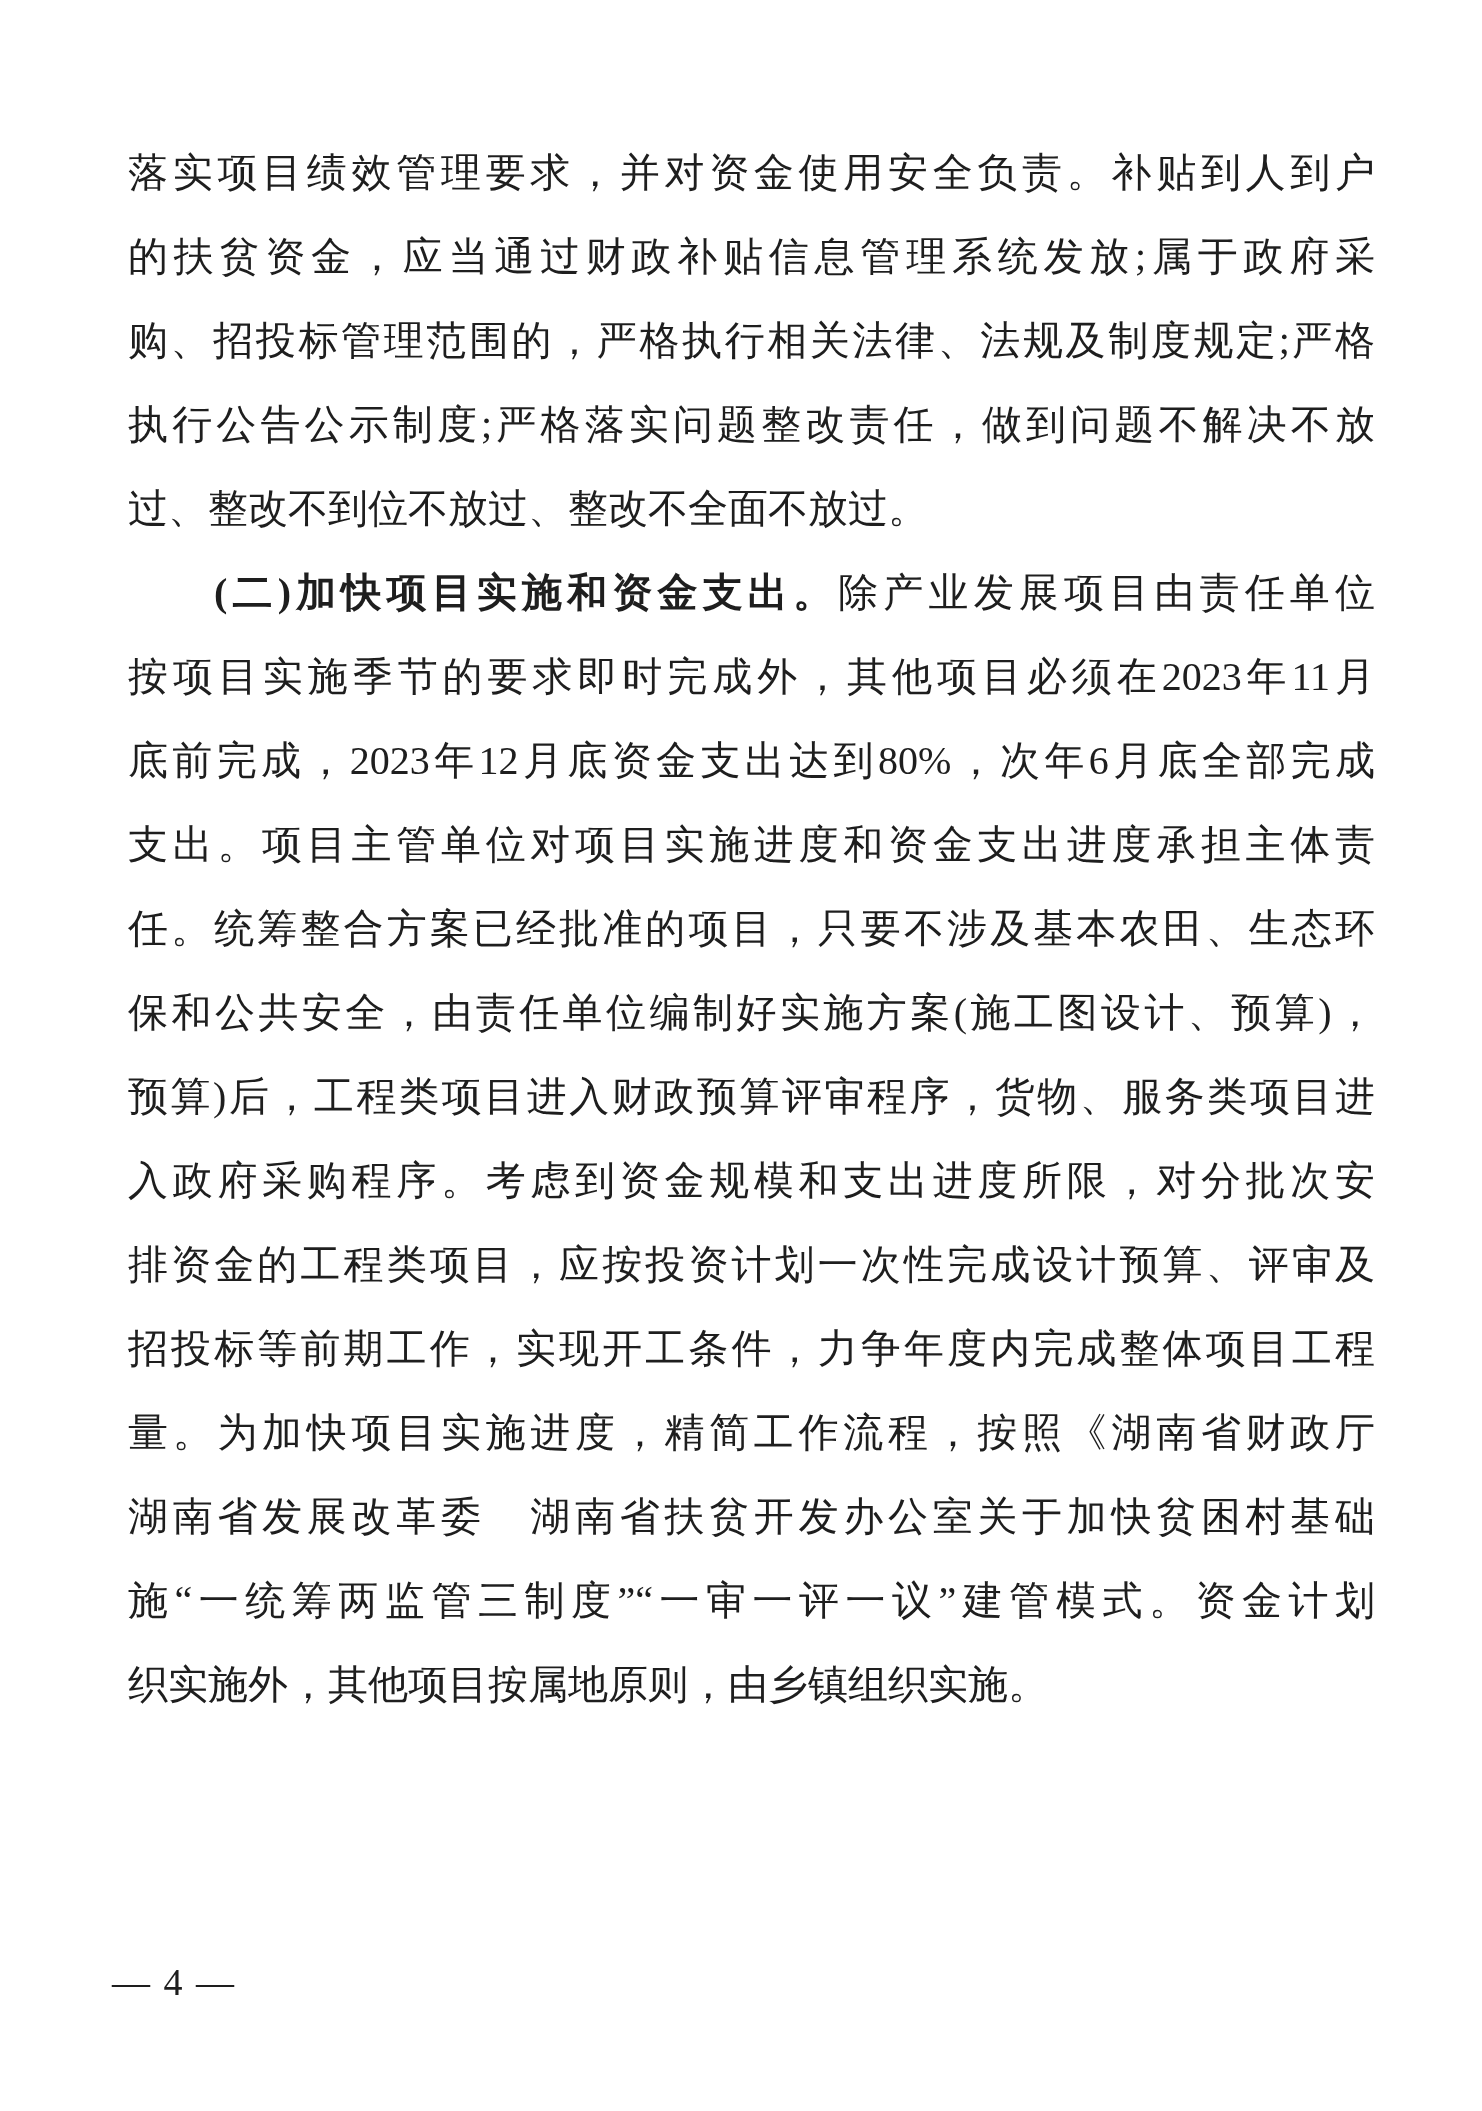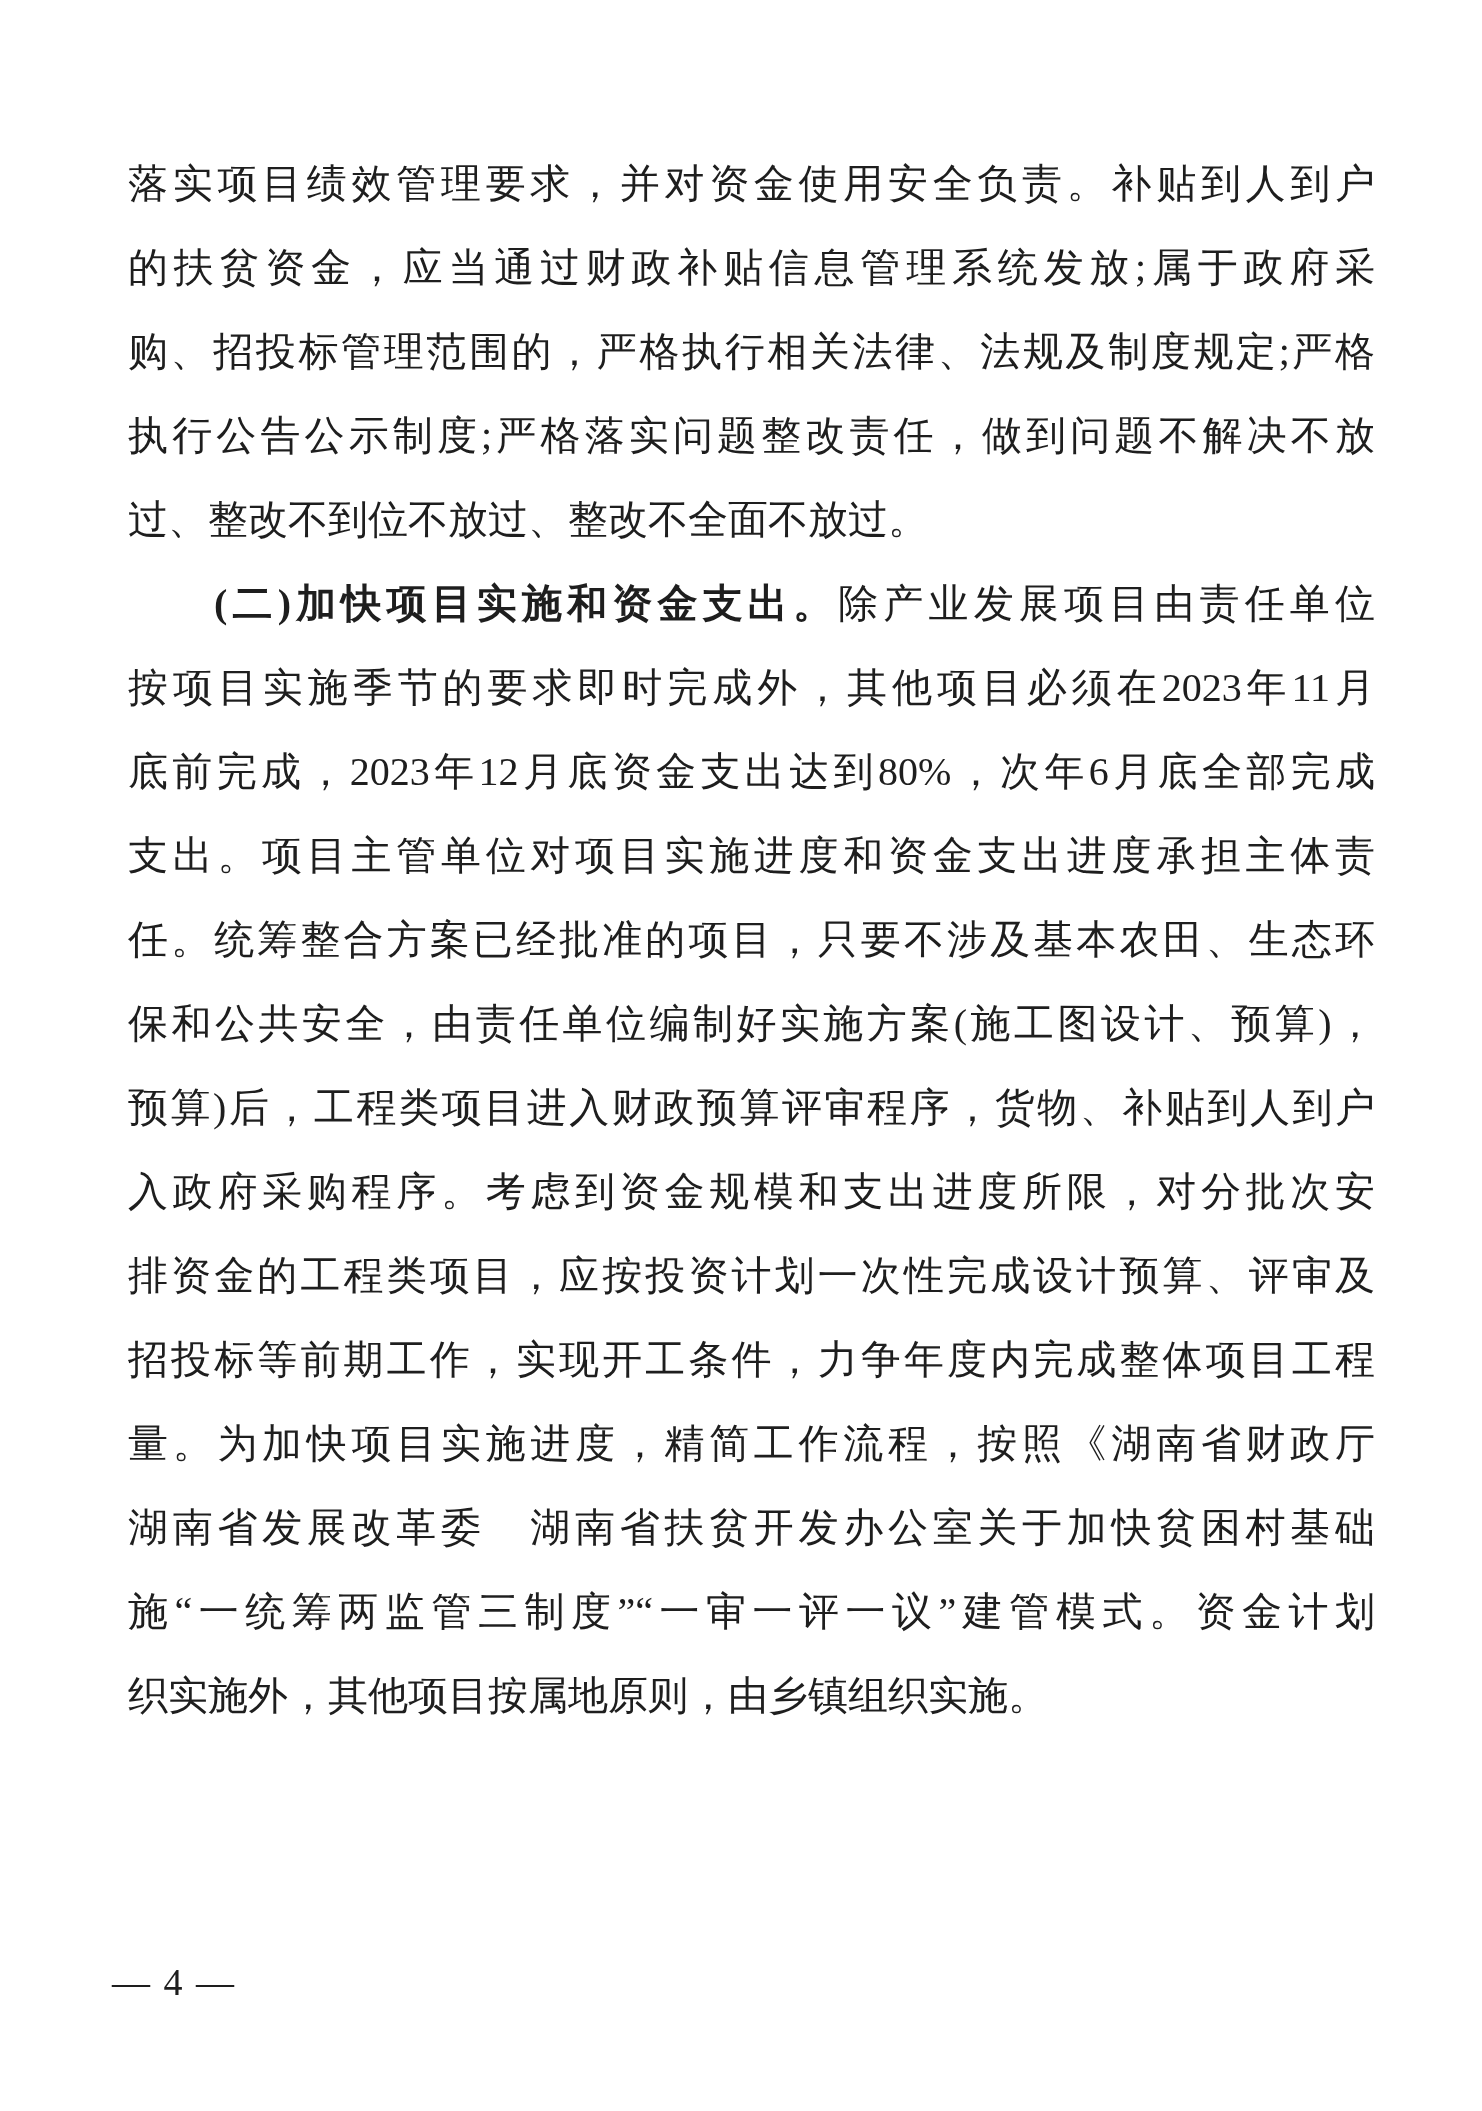--- a/index.html
+++ b/index.html
@@ -12,21 +12,21 @@
     width: 1482px;
     height: 2111px;
     background: #ffffff;
     font-family: "Liberation Serif", "DejaVu Serif", serif;
     color: #1e1e1e;
     overflow: hidden;
   }
   .text-block {
     position: absolute;
     left: 128px;
-    top: 142px;
+    top: 131px;
     width: 1247px;
   }
   .line {
     height: 84px;
     line-height: 84px;
     font-size: 40px;
     white-space: nowrap;
     text-align: justify;
     text-align-last: justify;
     text-justify: inter-character;
@@ -61,21 +61,21 @@
     <div class="line"><span>的扶贫资金，应当通过财政补贴信息管理系统发放;属于政府采</span></div>
     <div class="line"><span>购、招投标管理范围的，严格执行相关法律、法规及制度规定;严格</span></div>
     <div class="line"><span>执行公告公示制度;严格落实问题整改责任，做到问题不解决不放</span></div>
     <div class="line short"><span>过、整改不到位不放过、整改不全面不放过。</span></div>
     <div class="line indent"><span class="bold">(二)加快项目实施和资金支出。</span><span>除产业发展项目由责任单位</span></div>
     <div class="line"><span>按项目实施季节的要求即时完成外，其他项目必须在2023年11月</span></div>
     <div class="line"><span>底前完成，2023年12月底资金支出达到80%，次年6月底全部完成</span></div>
     <div class="line"><span>支出。项目主管单位对项目实施进度和资金支出进度承担主体责</span></div>
     <div class="line"><span>任。统筹整合方案已经批准的项目，只要不涉及基本农田、生态环</span></div>
     <div class="line"><span>保和公共安全，由责任单位编制好实施方案(施工图设计、预算)，</span></div>
-    <div class="line"><span>预算)后，工程类项目进入财政预算评审程序，货物、补贴到人到户</span></div>
+    <div class="line"><span>预算)后，工程类项目进入财政预算评审程序，货物、服务类项目进</span></div>
     <div class="line"><span>入政府采购程序。考虑到资金规模和支出进度所限，对分批次安</span></div>
     <div class="line"><span>排资金的工程类项目，应按投资计划一次性完成设计预算、评审及</span></div>
     <div class="line"><span>招投标等前期工作，实现开工条件，力争年度内完成整体项目工程</span></div>
     <div class="line"><span>量。为加快项目实施进度，精简工作流程，按照《湖南省财政厅</span></div>
     <div class="line"><span>湖南省发展改革委　湖南省扶贫开发办公室关于加快贫困村基础</span></div>
     <div class="line"><span>施“一统筹两监管三制度”“一审一评一议”建管模式。资金计划</span></div>
     <div class="line short"><span>织实施外，其他项目按属地原则，由乡镇组织实施。</span></div>
   </div>
   <div class="footer">— 4 —</div>
 </div>

